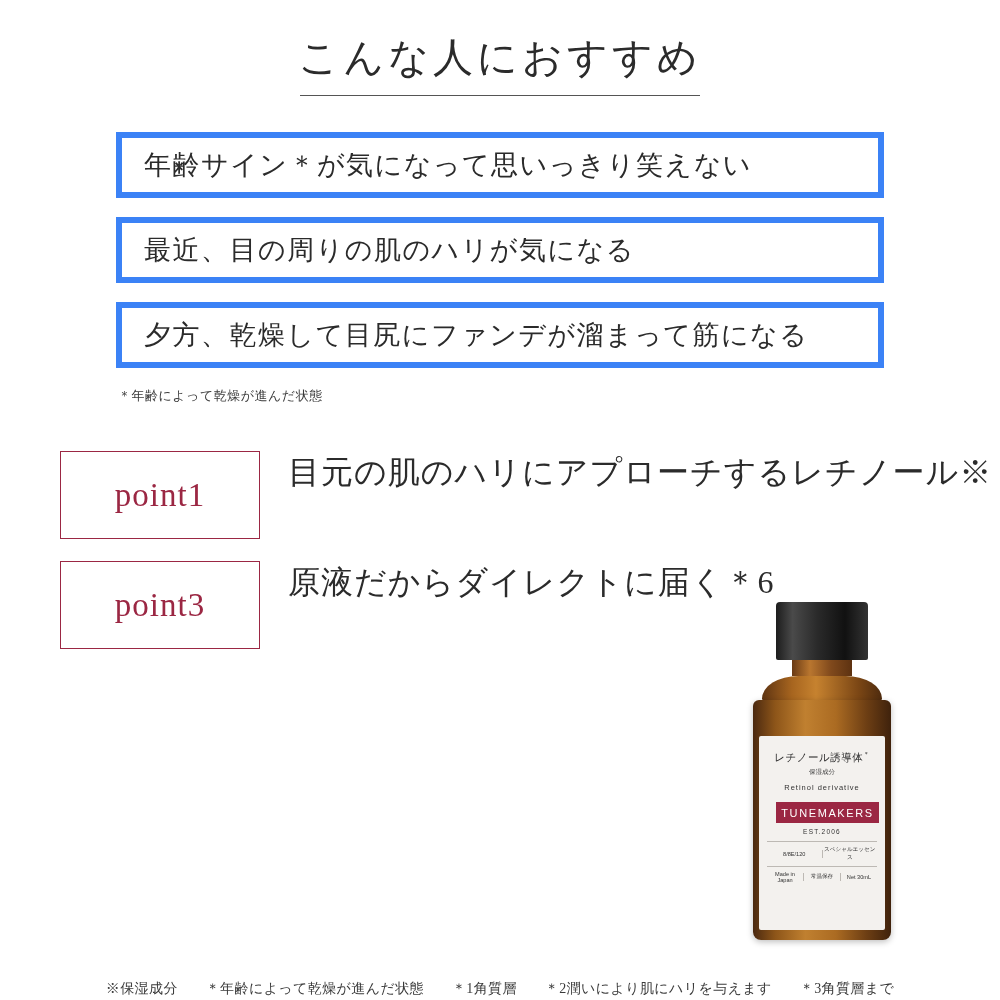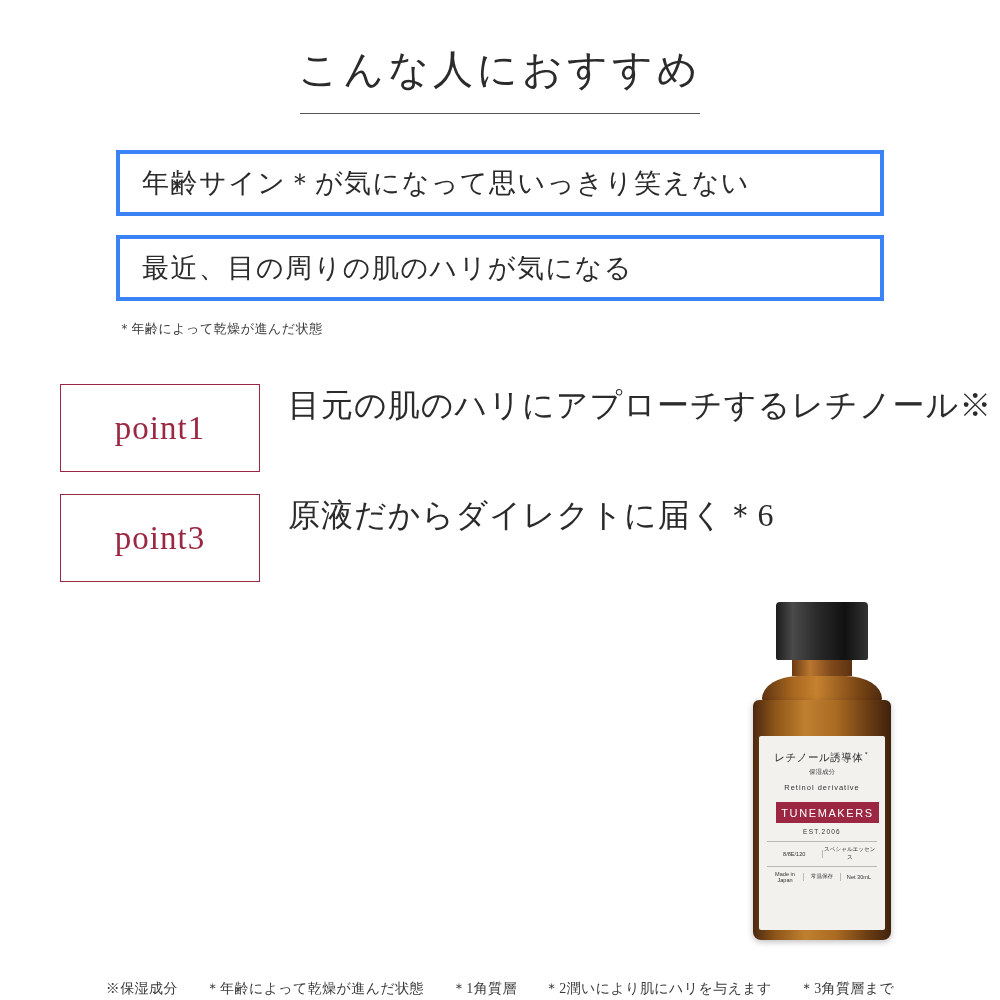--- a/index.html
+++ b/index.html
@@ -17,36 +17,36 @@
   }
 
   
   .page-title {
     text-align: center;
     font-size: 40px;
     letter-spacing: 4px;
     color: #2b2b2b;
     padding-top: 26px;
     font-weight: normal;
-    margin: 16px;
+    margin: 4px;
   }
   .title-rule {
     width: 400px;
     height: 1px;
     background: #555;
     margin: 10px auto 0 auto;
   }
 
   
   .checklist {
     margin: 36px auto 0 auto;
     width: 768px;
   }
   .check-box {
-    border: 4px solid #3b82f6;
+    border: 6px solid #3b82f6;
     height: 66px;
     display: flex;
     align-items: center;
     padding-left: 22px;
     margin-bottom: 19px;
     box-sizing: border-box;
   }
   .check-box span {
     font-size: 27px;
     letter-spacing: 1.5px;
@@ -223,20 +223,23 @@
 
 <h1 class="page-title">こんな人におすすめ</h1>
 <div class="title-rule"></div>
 
 <div class="checklist">
   <div class="check-box">
     <span>年齢サイン＊が気になって思いっきり笑えない</span>
   </div>
   <div class="check-box">
     <span>最近、目の周りの肌のハリが気になる</span>
+  </div>
+  <div class="check-box">
+    <span>夕方、乾燥して目尻にファンデが溜まって筋になる</span>
   </div>
 </div>
 <div class="footnote-small">＊年齢によって乾燥が進んだ状態</div>
 
 <div class="bottle-wrap">
   <div class="bottle-cap"></div>
   <div class="bottle-neck"></div>
   <div class="bottle-shoulder"></div>
   <div class="bottle-body">
     <div class="label">

